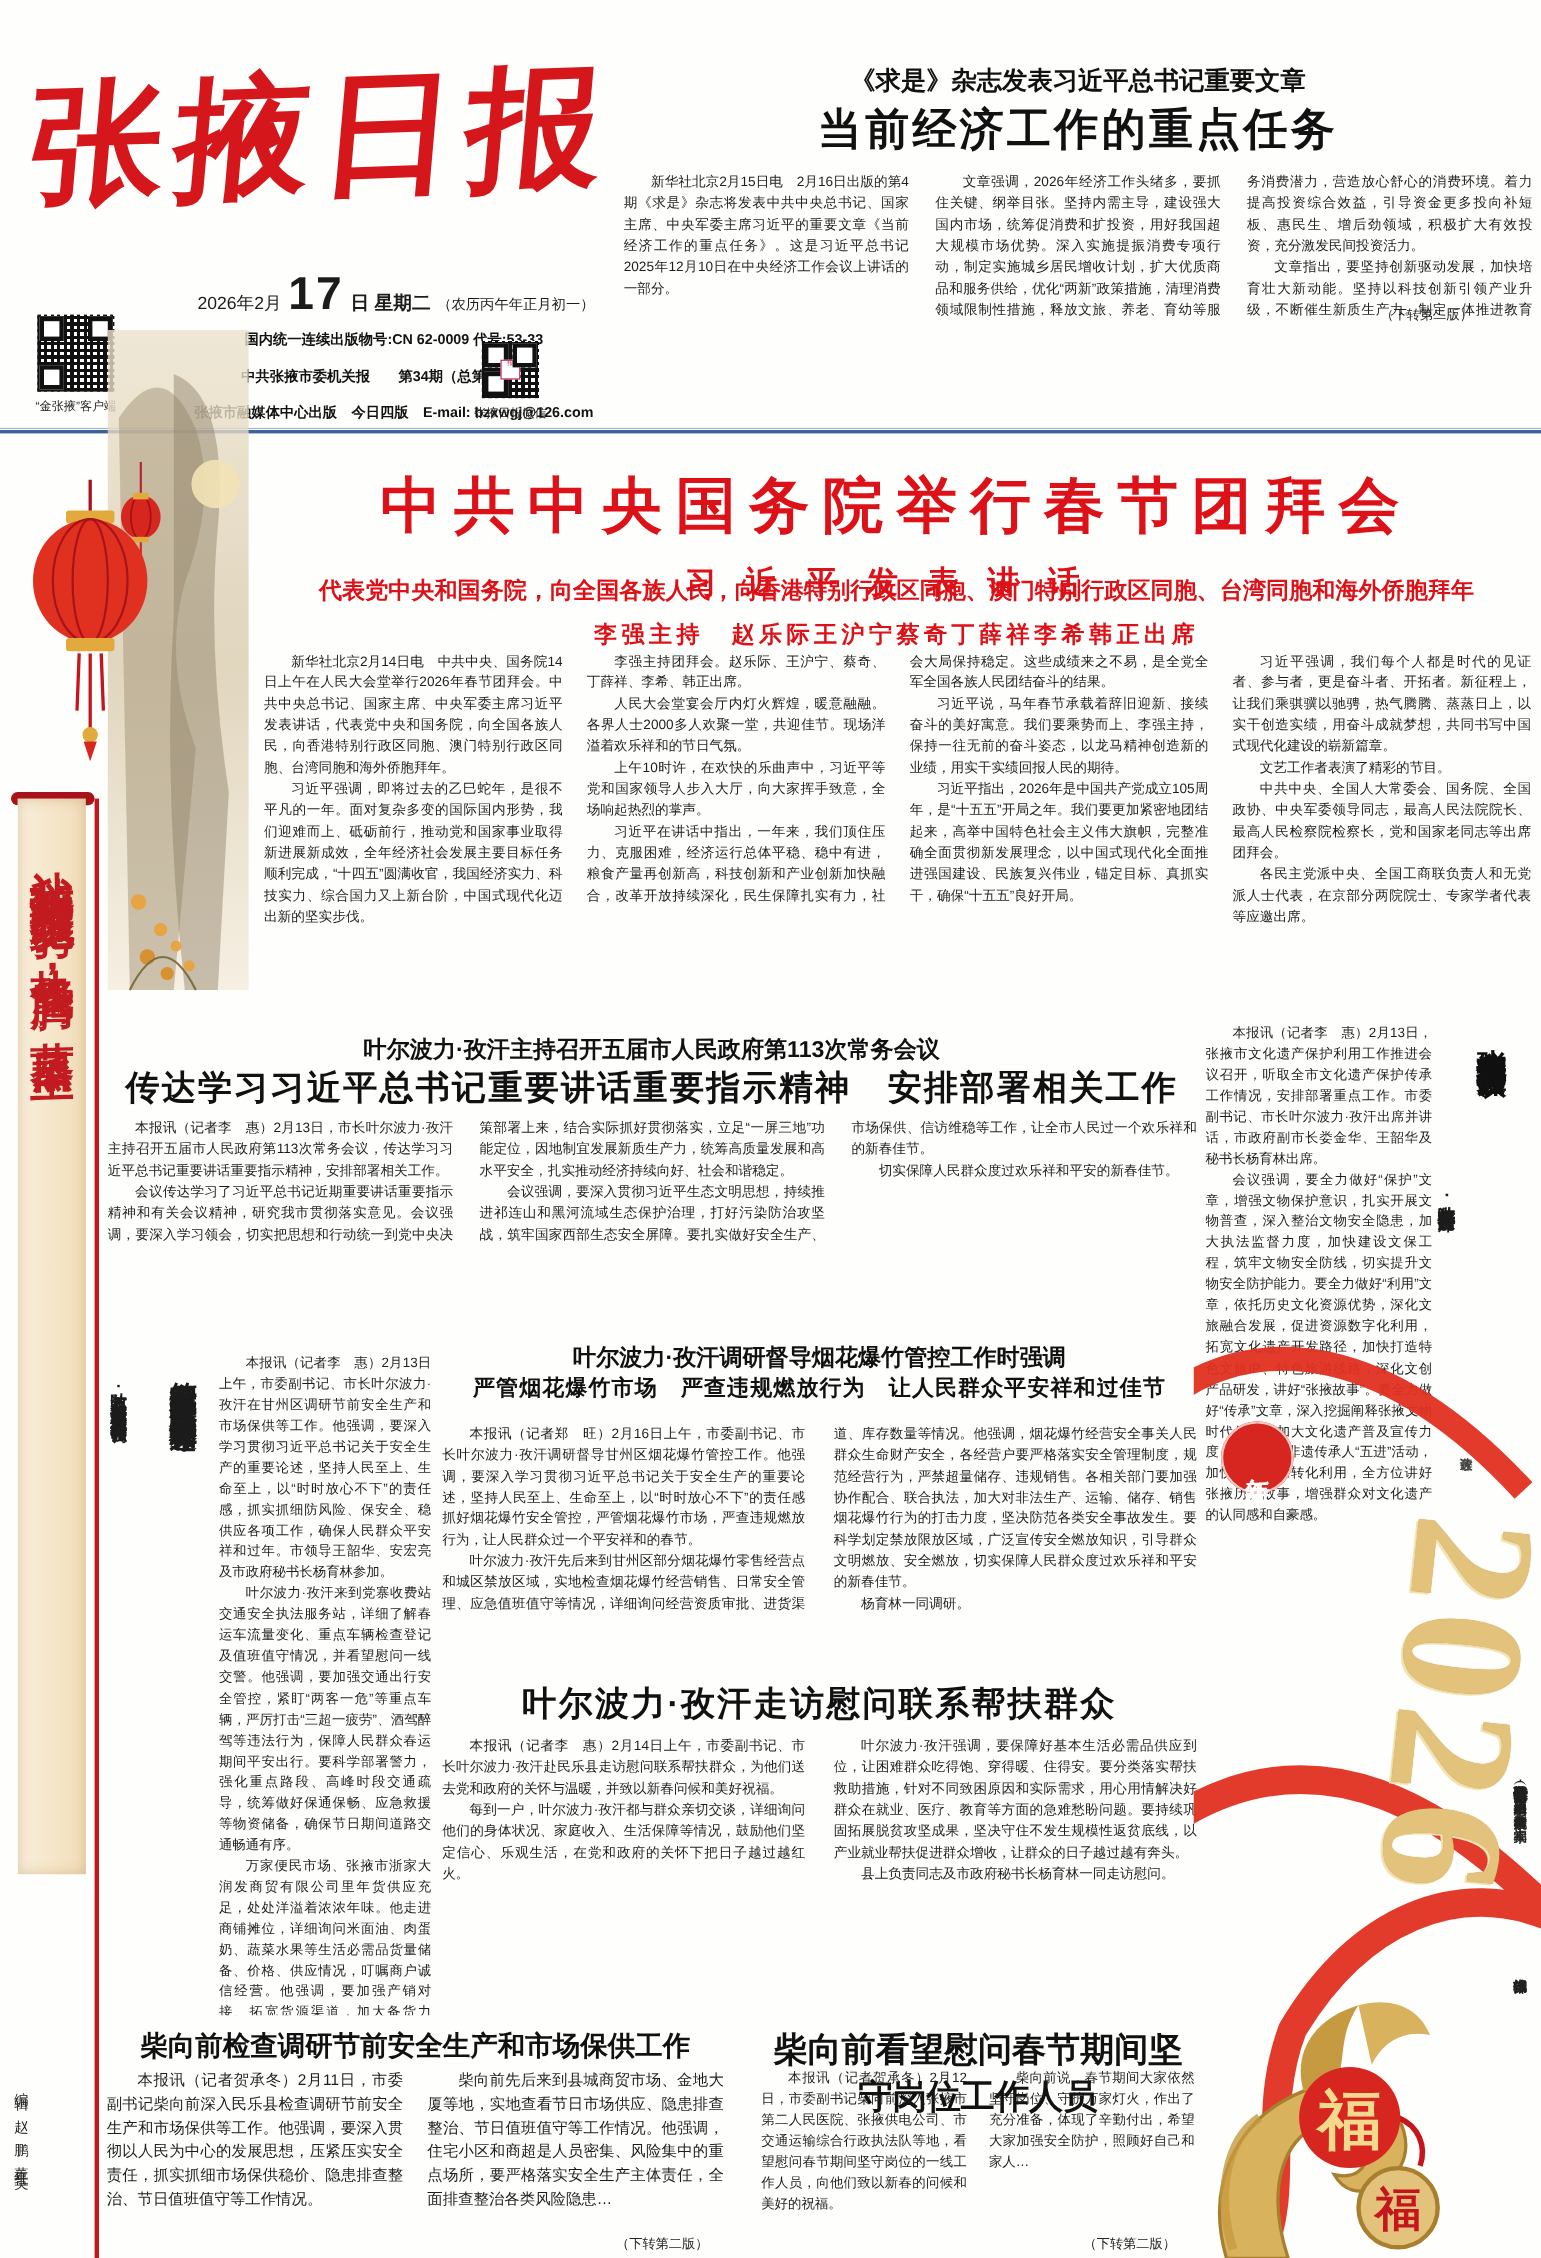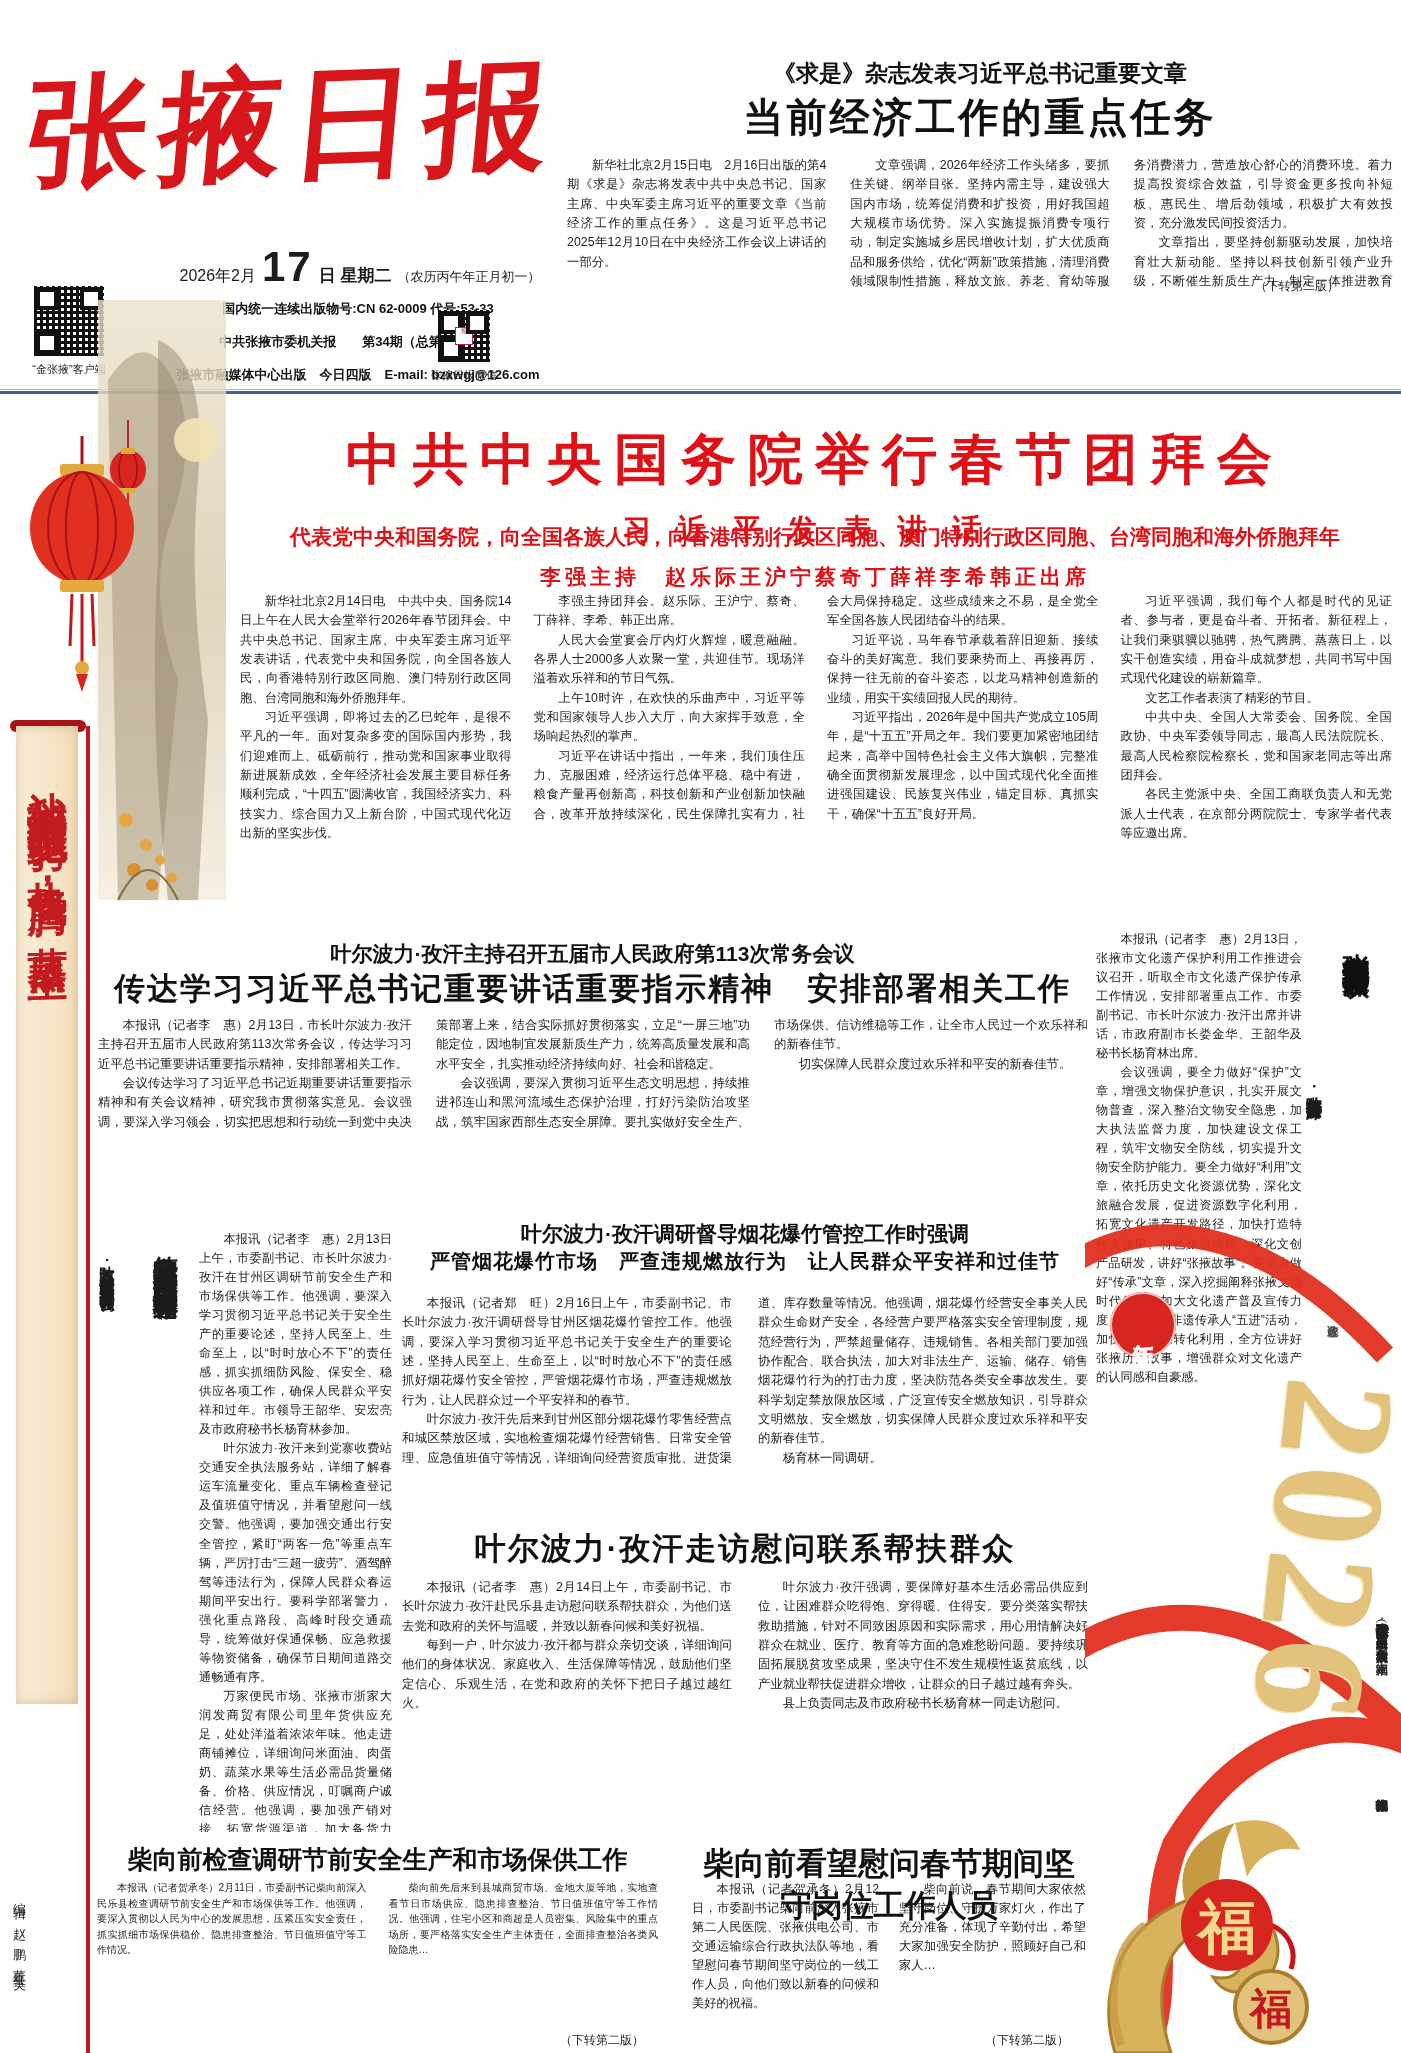--- a/index.html
+++ b/index.html
@@ -61,21 +61,21 @@
   .aq-body{left:199px;top:1230px;width:193px;height:602px;font-size:12.2px;}
   
   .yh-kicker{left:400px;top:1220px;width:690px;font-size:21px;}
   .yh-head{left:400px;top:1248px;width:690px;font-size:20px;letter-spacing:1px;}
   .yh-body{left:402px;top:1294px;width:686px;height:218px;column-count:2;column-gap:26px;}
   
   .ww-head{left:400px;top:1528px;width:690px;font-size:31px;letter-spacing:2px;}
   .ww-body{left:402px;top:1578px;width:686px;height:256px;column-count:2;column-gap:26px;}
   
   .c1-head{left:95px;top:1843px;width:565px;font-size:25px;}
-  .c1-body{left:97px;top:1880px;width:561px;height:170px;column-count:2;column-gap:22px;font-size:10px;}
+  .c1-body{left:97px;top:1880px;width:561px;height:170px;column-count:2;column-gap:22px;font-size:14px;}
   .c2-head{left:690px;top:1843px;width:398px;font-size:31px;}
   .c2-body{left:692px;top:1880px;width:394px;height:170px;column-count:2;column-gap:20px;font-size:12.2px;}
   .c1-jump{left:560px;top:2032px;} .c2-jump{left:985px;top:2032px;}
   
   .scroll-bar{left:10px;top:720px;width:76px;height:12px;background:#a8131a;border-radius:6px;}
   .scroll{left:16px;top:726px;width:62px;height:978px;background:linear-gradient(90deg,#f9efdb,#f2ddba);
     box-shadow:inset 0 0 12px rgba(160,120,60,.35);}
   .scroll-text{left:20px;top:760px;height:930px;font-family:"Liberation Serif",serif;font-size:40px;
     font-weight:bold;color:#c21b20;letter-spacing:5px;transform:skewY(-2deg);}
   .red-line{left:86px;top:726px;width:4px;height:1327px;background:#c5161d;}
@@ -192,21 +192,21 @@
   <div class="abs center tb-sub">习近平发表讲话</div>
   <div class="abs center tb-deck1">代表党中央和国务院，向全国各族人民，向香港特别行政区同胞、澳门特别行政区同胞、台湾同胞和海外侨胞拜年</div>
   <div class="abs center tb-deck2">李强主持　赵乐际王沪宁蔡奇丁薛祥李希韩正出席</div>
   <div class="abs copy tb-body">
       <p>新华社北京2月14日电　中共中央、国务院14日上午在人民大会堂举行2026年春节团拜会。中共中央总书记、国家主席、中央军委主席习近平发表讲话，代表党中央和国务院，向全国各族人民，向香港特别行政区同胞、澳门特别行政区同胞、台湾同胞和海外侨胞拜年。</p>
       <p>习近平强调，即将过去的乙巳蛇年，是很不平凡的一年。面对复杂多变的国际国内形势，我们迎难而上、砥砺前行，推动党和国家事业取得新进展新成效，全年经济社会发展主要目标任务顺利完成，“十四五”圆满收官，我国经济实力、科技实力、综合国力又上新台阶，中国式现代化迈出新的坚实步伐。</p>
       <p>李强主持团拜会。赵乐际、王沪宁、蔡奇、丁薛祥、李希、韩正出席。</p>
       <p>人民大会堂宴会厅内灯火辉煌，暖意融融。各界人士2000多人欢聚一堂，共迎佳节。现场洋溢着欢乐祥和的节日气氛。</p>
       <p>上午10时许，在欢快的乐曲声中，习近平等党和国家领导人步入大厅，向大家挥手致意，全场响起热烈的掌声。</p>
       <p>习近平在讲话中指出，一年来，我们顶住压力、克服困难，经济运行总体平稳、稳中有进，粮食产量再创新高，科技创新和产业创新加快融合，改革开放持续深化，民生保障扎实有力，社会大局保持稳定。这些成绩来之不易，是全党全军全国各族人民团结奋斗的结果。</p>
-      <p>习近平说，马年春节承载着辞旧迎新、接续奋斗的美好寓意。我们要乘势而上、再接再厉，保持一往无前的奋斗姿态，以龙马精神创造新的业绩，用实干实绩回报人民的期待。</p>
+      <p>习近平说，马年春节承载着辞旧迎新、接续奋斗的美好寓意。我们要乘势而上、李强主持，保持一往无前的奋斗姿态，以龙马精神创造新的业绩，用实干实绩回报人民的期待。</p>
       <p>习近平指出，2026年是中国共产党成立105周年，是“十五五”开局之年。我们要更加紧密地团结起来，高举中国特色社会主义伟大旗帜，完整准确全面贯彻新发展理念，以中国式现代化全面推进强国建设、民族复兴伟业，锚定目标、真抓实干，确保“十五五”良好开局。</p>
       <p>习近平强调，我们每个人都是时代的见证者、参与者，更是奋斗者、开拓者。新征程上，让我们乘骐骥以驰骋，热气腾腾、蒸蒸日上，以实干创造实绩，用奋斗成就梦想，共同书写中国式现代化建设的崭新篇章。</p>
       <p>文艺工作者表演了精彩的节目。</p>
       <p>中共中央、全国人大常委会、国务院、全国政协、中央军委领导同志，最高人民法院院长、最高人民检察院检察长，党和国家老同志等出席团拜会。</p>
       <p>各民主党派中央、全国工商联负责人和无党派人士代表，在京部分两院院士、专家学者代表等应邀出席。</p>
     </div>
 
   <div class="abs kicker center cw-kicker">叶尔波力·孜汗主持召开五届市人民政府第113次常务会议</div>
   <div class="abs headline center cw-head">传达学习习近平总书记重要讲话重要指示精神　安排部署相关工作</div>
   <div class="abs copy cw-body">

